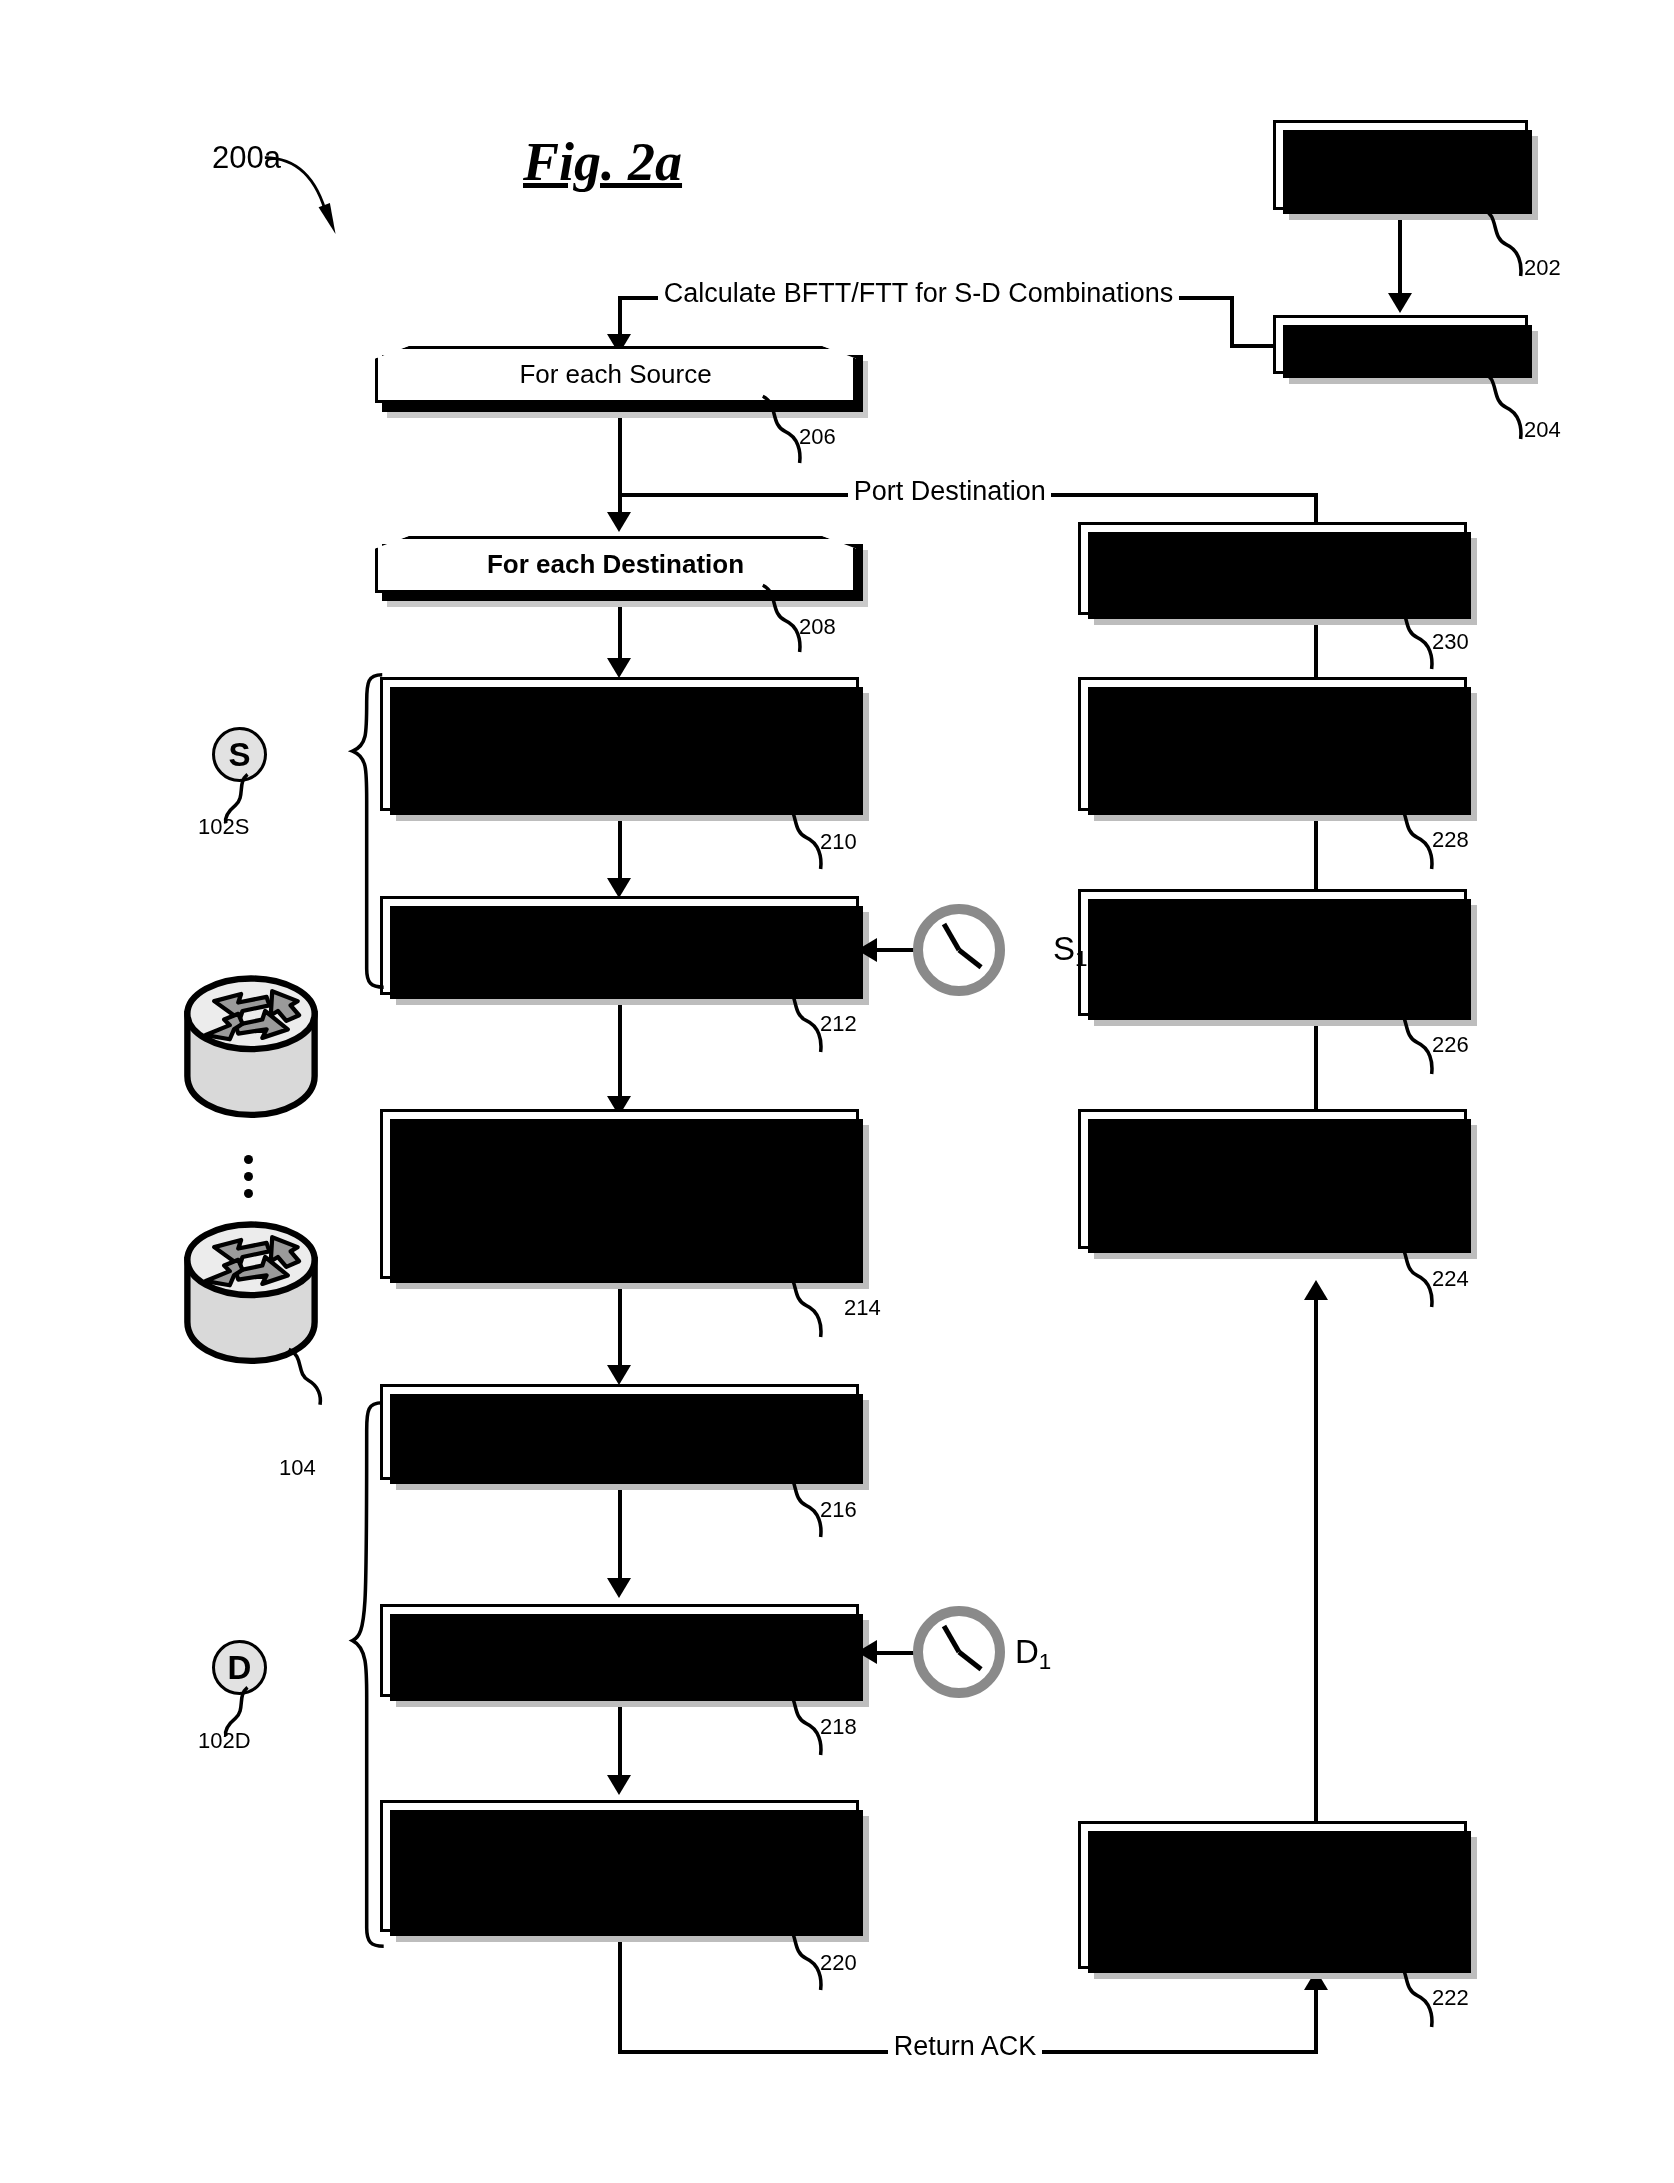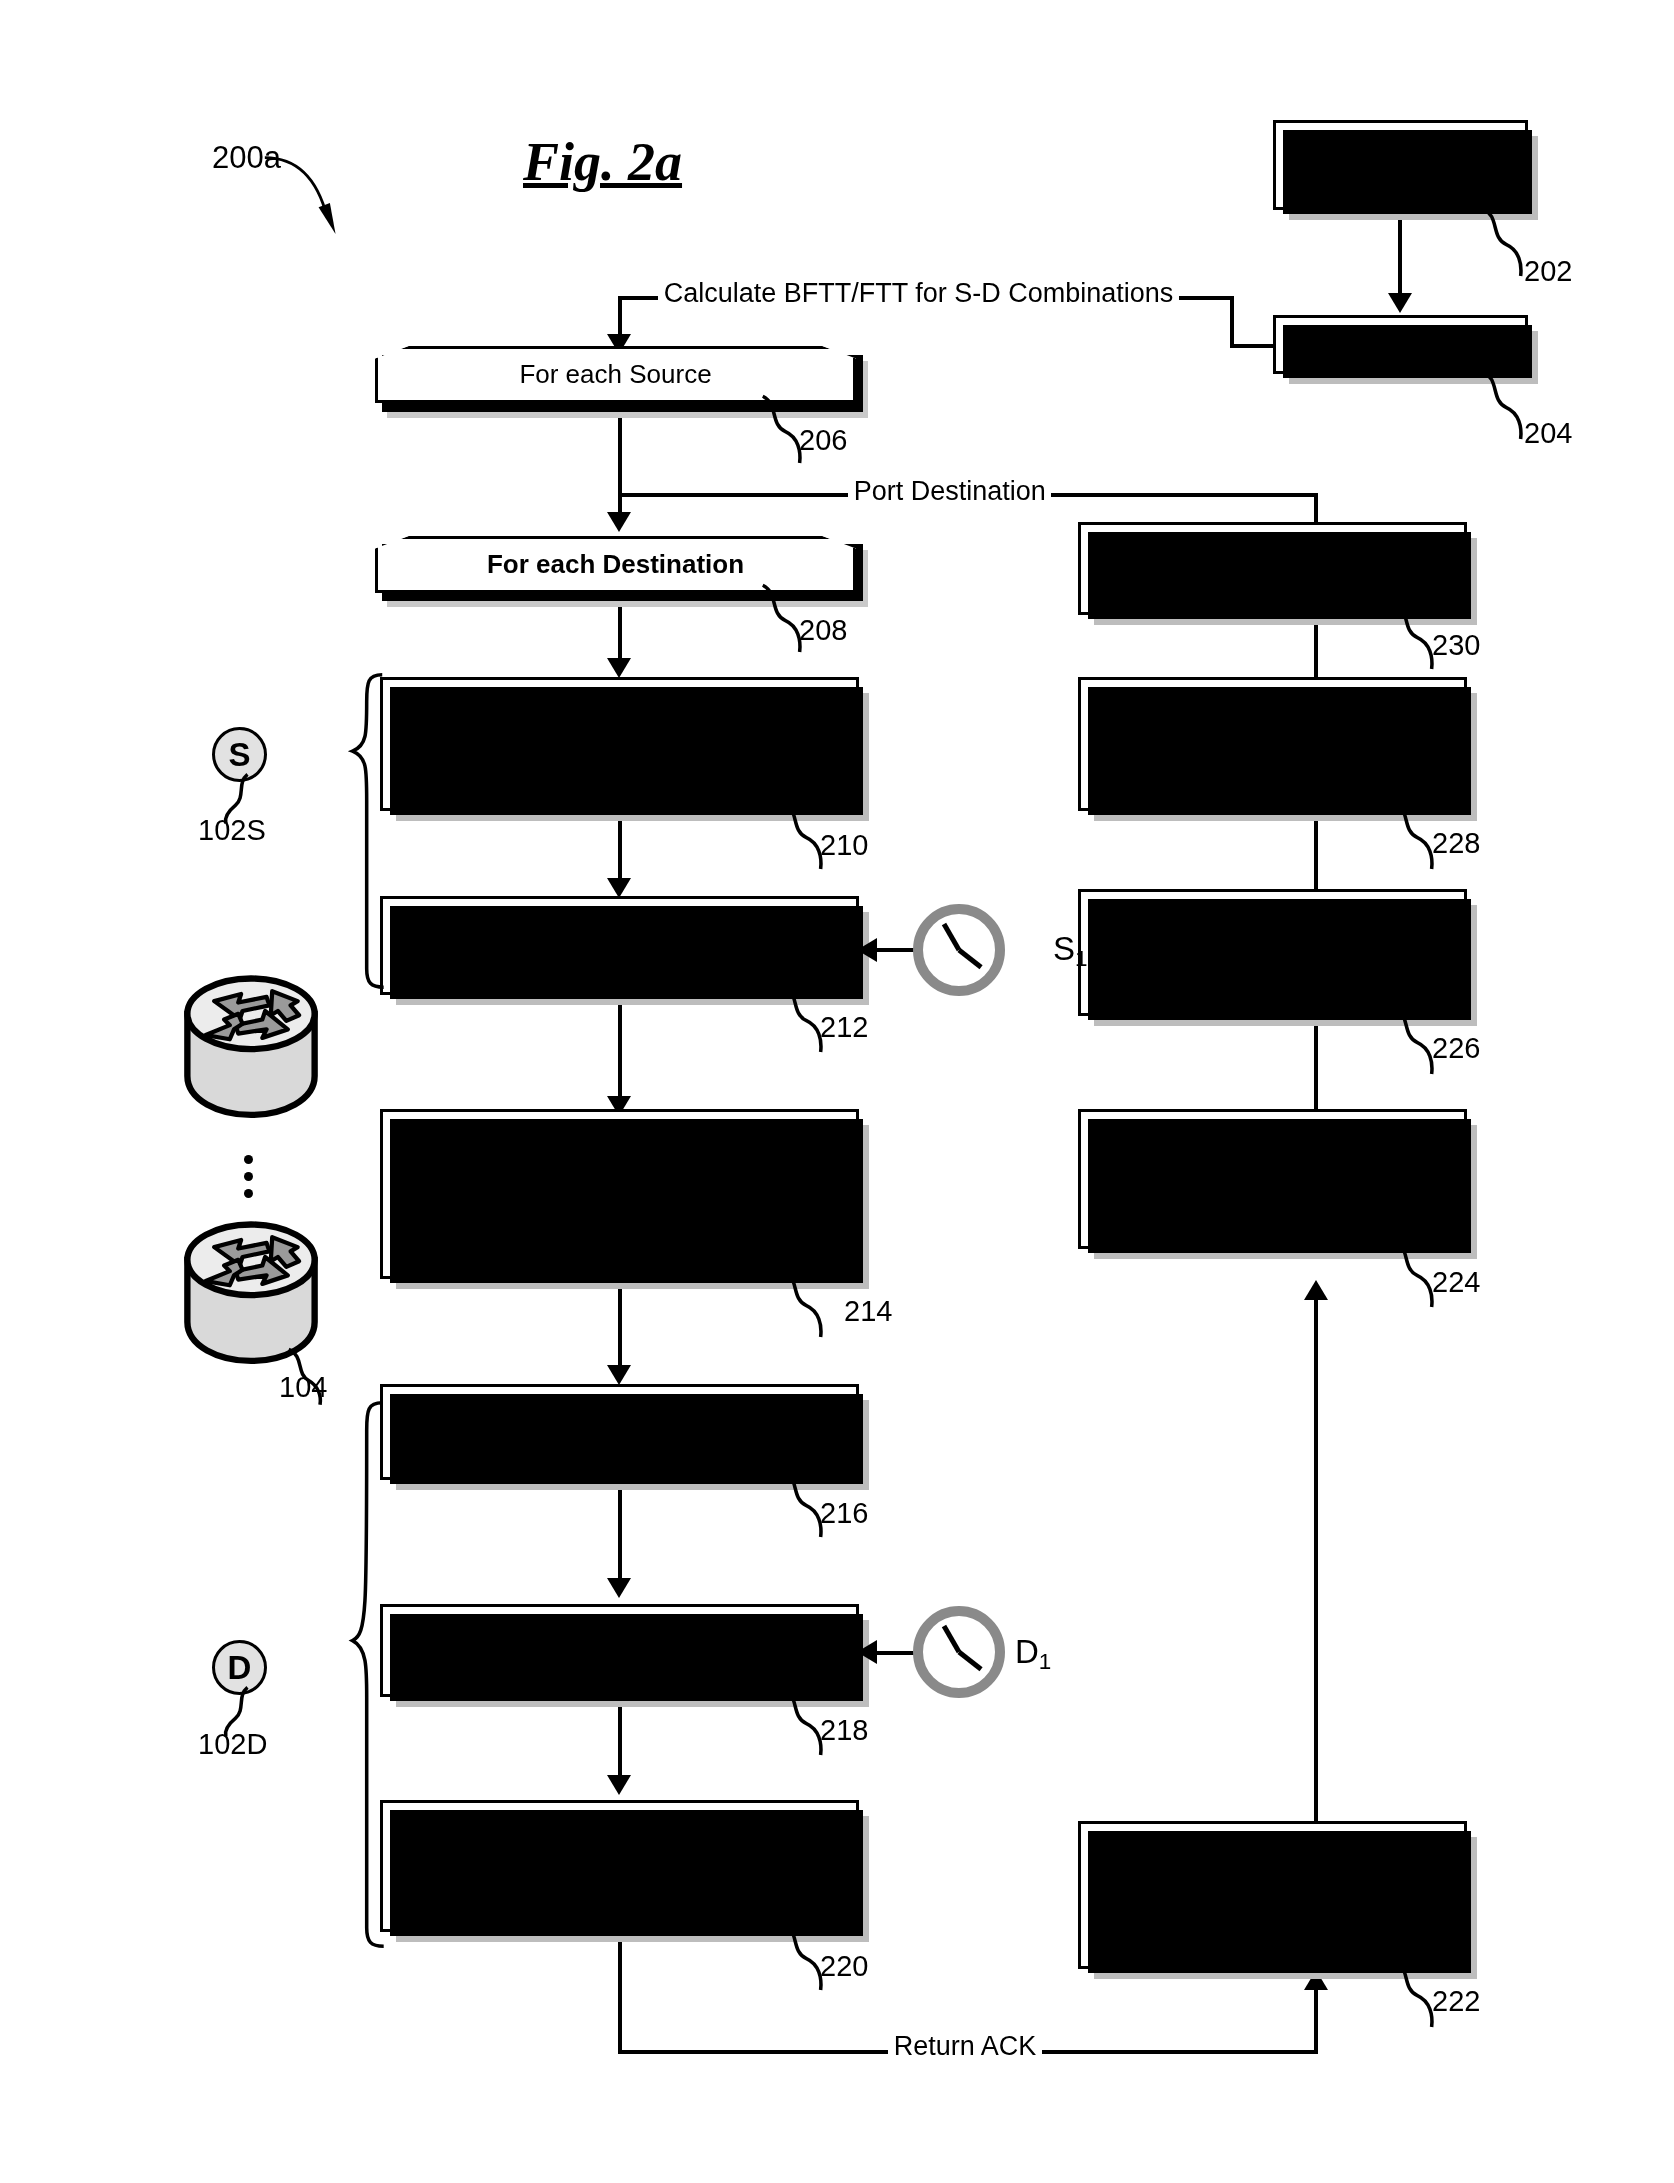--- a/index.html
+++ b/index.html
@@ -124,21 +124,21 @@
     white-space:nowrap;
     padding:0 5.7px;
     z-index:7;
     line-height:1;
     text-align:right;
   }
 
   
   .refnum{
     position:absolute;
-    font-size:29px;
+    font-size:22px;
     white-space:nowrap;
     z-index:8;
     text-align:right;
   }
   .refhook{position:absolute;z-index:8;}
 
   
   .figtitle{
     position:absolute;
     font-family:"Liberation Serif", serif;
@@ -451,21 +451,21 @@
     <path d="M20 62 L20 150 C20 184 64 205 110 205 C156 205 200 184 200 150 L200 62 Z" fill="#d9d9d9" stroke="#000" stroke-width="9"></path>
     <ellipse cx="110" cy="62" rx="90" ry="50" fill="#ececec" stroke="#000" stroke-width="9"></ellipse>
     <path d="M58 44 L96 34 L92 46 L132 38 L136 50 L98 58 L94 70 Z" fill="#9a9a9a" stroke="#000" stroke-width="6" stroke-linejoin="round"></path>
     <path d="M140 30 L176 44 L166 50 L178 64 L160 72 L148 58 L138 64 Z" fill="#9a9a9a" stroke="#000" stroke-width="6" stroke-linejoin="round"></path>
     <path d="M162 84 L126 96 L132 84 L92 90 L88 78 L126 70 L130 58 Z" fill="#9a9a9a" stroke="#000" stroke-width="6" stroke-linejoin="round"></path>
     <path d="M46 92 L80 78 L72 70 L92 62 L98 76 L86 84 L80 98 Z" fill="#9a9a9a" stroke="#000" stroke-width="6" stroke-linejoin="round"></path>
   </svg>
   <svg class="refhook" style="left:283px;top:1345px;" width="57" height="64" viewBox="0 0 80 90">
     <path d="M8 6 C 30 16, 18 40, 36 50 C 50 58, 54 72, 52 84" stroke="#000" stroke-width="5" fill="none"></path>
   </svg>
-  <div class="refnum" style="left:279px;top:1371px;">104</div>
+  <div class="refnum" style="left:279px;top:1455px;">104</div>
 
   <div class="nodecircle" style="left:212px;top:1640px;width:55px;height:55px;">
     <span>D</span>
   </div>
   <svg class="refhook" style="left:216px;top:1684px;" width="49" height="57" viewBox="0 0 70 80">
     <path d="M45 4 C 30 16, 42 36, 28 48 C 16 58, 12 66, 14 74" stroke="#000" stroke-width="5" fill="none"></path>
   </svg>
   <div class="refnum" style="left:198px;top:1728px;">102D</div>
 
   <svg class="brace" style="left:327px;top:1400px;" width="61" height="559" viewBox="0 0 86 790">

